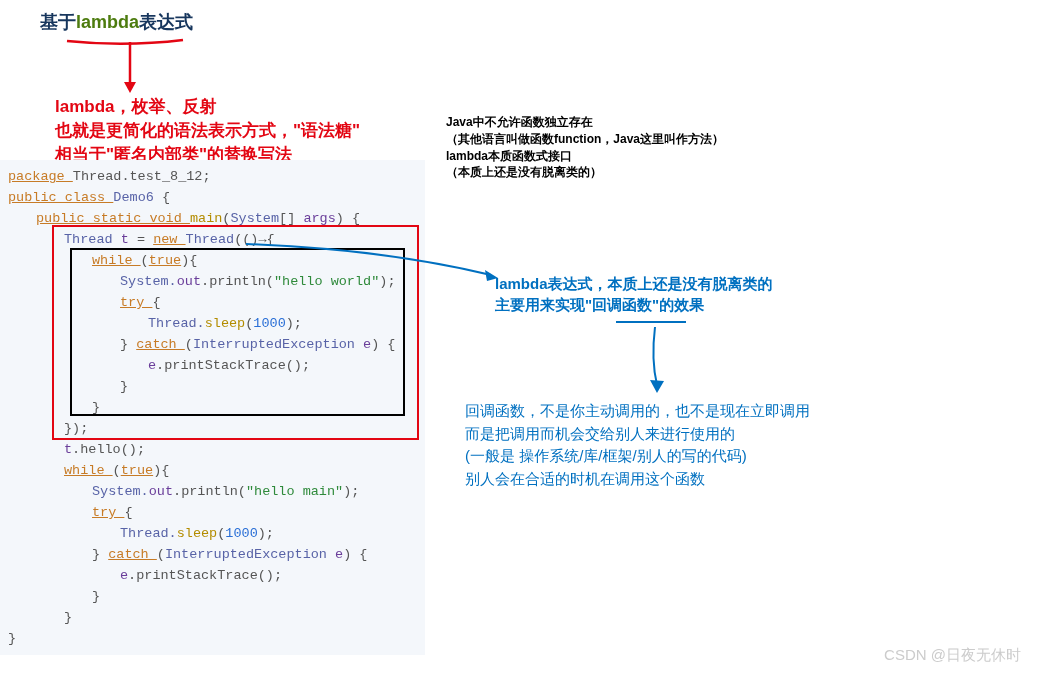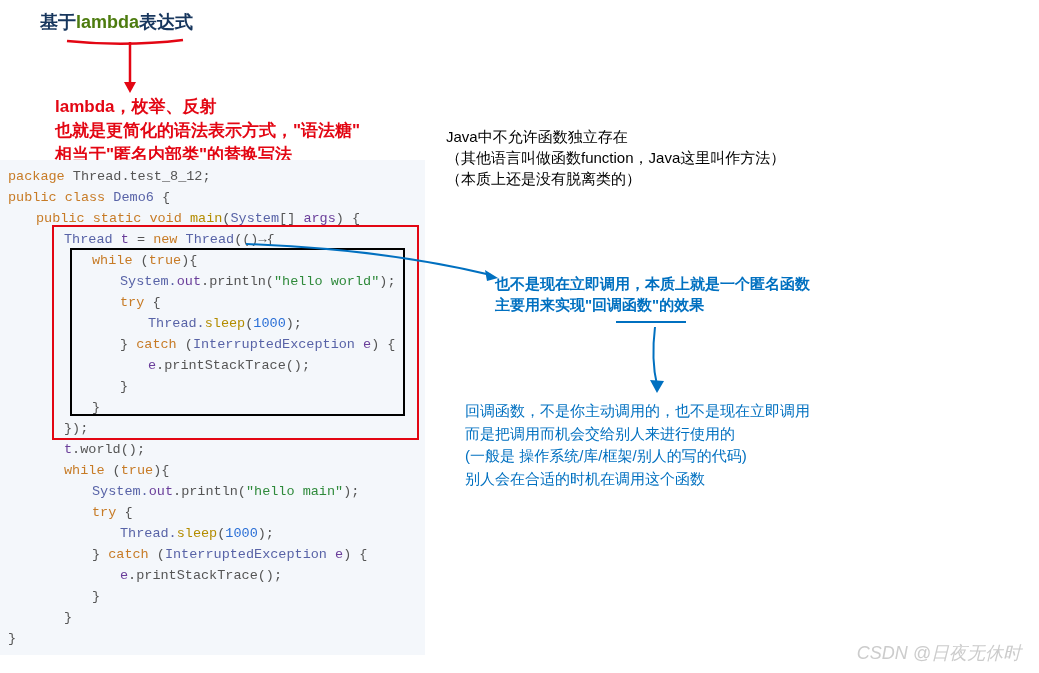--- a/index.html
+++ b/index.html
@@ -39,23 +39,23 @@
     left: 55px;
     top: 95px;
     font-size: 17px;
     font-weight: bold;
     color: #e30613;
     line-height: 1.4;
   }
   .black-note-1 {
     position: absolute;
     left: 446px;
-    top: 126px;
-    font-size: 15px;
-    font-weight: normal;
+    top: 114px;
+    font-size: 12px;
+    font-weight: bold;
     color: #000;
     line-height: 1.4;
   }
   .code-panel {
     position: absolute;
     left: 0;
     top: 160px;
     width: 425px;
     background: #f4f7fb;
     padding: 6px 8px 6px 8px;
@@ -64,21 +64,21 @@
     font-size: 13.5px;
     line-height: 21px;
     color: #555;
   }
   .code-panel .indent1 { padding-left: 0px; }
   .code-panel .indent2 { padding-left: 28px; }
   .code-panel .indent3 { padding-left: 56px; }
   .code-panel .indent4 { padding-left: 84px; }
   .code-panel .indent5 { padding-left: 112px; }
   .code-panel .indent6 { padding-left: 140px; }
-  .kw1 { color: #c77b26; }
+  .kw1 { color: #c77b26; text-decoration: underline; }
   .cls { color: #5863a7; }
   .str { color: #2f8a3b; }
   .num { color: #2a6fd6; }
   .id  { color: #6a3e9a; text-align: right; }
   .mth { color: #b38c00; }
   .pkg { color: #555; }
   .red-outer {
     position: absolute;
     left: 52px;
     top: 225px;
@@ -133,23 +133,22 @@
     top: 400px;
     font-size: 15px;
     font-weight: normal;
     color: #0070c0;
     line-height: 1.5;
   }
   .watermark {
     position: absolute;
     right: 18px;
     bottom: 8px;
-    font-size: 18px;
+    font-size: 15px;
     color: #ccc;
-    font-style: italic;
   }
 </style>
 </head>
 <body>
 
 <div class="title">
   <span>基于</span><span class="kw">lambda</span><span>表达式</span>
 </div>
 <div class="underline">
   <svg viewBox="0 0 120 10">
@@ -166,38 +165,39 @@
 
 <div class="red-note">
   <div>lambda，枚举、反射</div>
   <div>也就是更简化的语法表示方式，"语法糖"</div>
   <div>相当于"匿名内部类"的替换写法</div>
 </div>
 
 <div class="black-note-1">
   <div>Java中不允许函数独立存在</div>
   <div>（其他语言叫做函数function，Java这里叫作方法）</div>
+  <div>lambda本质函数式接口</div>
   <div>（本质上还是没有脱离类的）</div>
 </div>
 
 <div class="code-panel">
   <div class="indent1"><span class="kw1">package </span><span class="pkg">Thread.test_8_12</span>;</div>
   <div class="indent1"><span class="kw1">public class </span><span class="cls">Demo6</span> {</div>
   <div class="indent2"><span class="kw1">public static void </span><span class="mth">main</span><span>(</span><span class="cls">System</span><span>[] </span><span class="id">args</span><span>) {</span></div>
   <div class="indent3"><span class="cls">Thread </span><span class="id">t</span> = <span class="kw1">new </span><span class="cls">Thread</span><span>(()</span><span>→</span><span>{</span></div>
   <div class="indent4"><span class="kw1">while </span><span>(</span><span class="kw1">true</span><span>){</span></div>
   <div class="indent5"><span class="cls">System.</span><span class="id">out</span><span>.println(</span><span class="str">"hello world"</span><span>);</span></div>
   <div class="indent5"><span class="kw1">try </span><span>{</span></div>
   <div class="indent6"><span class="cls">Thread.</span><span class="mth">sleep</span><span>(</span><span class="num">1000</span><span>);</span></div>
   <div class="indent5"><span>} </span><span class="kw1">catch </span><span>(</span><span class="cls">InterruptedException </span><span class="id">e</span><span>) {</span></div>
   <div class="indent6"><span class="id">e</span><span>.printStackTrace();</span></div>
   <div class="indent5">}</div>
   <div class="indent4">}</div>
   <div class="indent3">});</div>
-  <div class="indent3"><span class="id">t</span><span>.world();</span></div>
+  <div class="indent3"><span class="id">t</span><span>.hello();</span></div>
   <div class="indent3"><span class="kw1">while </span><span>(</span><span class="kw1">true</span><span>){</span></div>
   <div class="indent4"><span class="cls">System.</span><span class="id">out</span><span>.println(</span><span class="str">"hello main"</span><span>);</span></div>
   <div class="indent4"><span class="kw1">try </span><span>{</span></div>
   <div class="indent5"><span class="cls">Thread.</span><span class="mth">sleep</span><span>(</span><span class="num">1000</span><span>);</span></div>
   <div class="indent4"><span>} </span><span class="kw1">catch </span><span>(</span><span class="cls">InterruptedException </span><span class="id">e</span><span>) {</span></div>
   <div class="indent5"><span class="id">e</span><span>.printStackTrace();</span></div>
   <div class="indent4">}</div>
   <div class="indent3">}</div>
   <div class="indent1">}</div>
 </div>
@@ -206,21 +206,21 @@
 <div class="black-inner"></div>
 
 <div class="blue-arrow">
   <svg width="255" height="40">
       <path d="M 3 3 Q 140 8 248 34" stroke="#0070c0" stroke-width="2" fill="none"></path>
       <polygon points="255,37 242,29 244,40" fill="#0070c0"></polygon>
     </svg>
 </div>
 
 <div class="blue-note-1">
-  <div>也不是现在立即调用，本质上就是一个匿名函数</div>
+  <div>lambda表达式，本质上还是没有脱离类的</div>
   <div>主要用来实现"回调函数"的效果</div>
 </div>
 <div class="blue-under"></div>
 
 <div class="arrow-down-2">
   <svg width="24" height="70">
       <path d="M 10 2 Q 6 35 12 60" stroke="#0070c0" stroke-width="2" fill="none"></path>
       <polygon points="12,68 5,55 19,56" fill="#0070c0"></polygon>
     </svg>
 </div>

